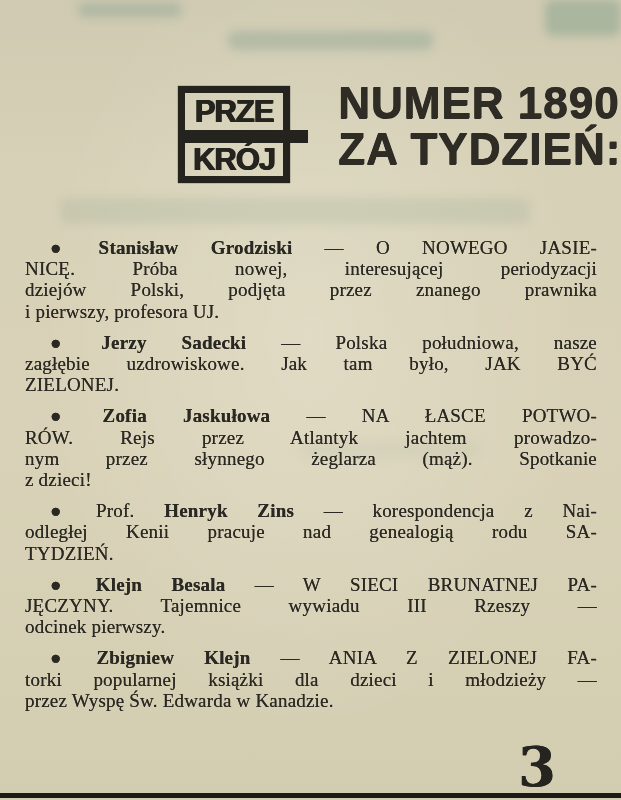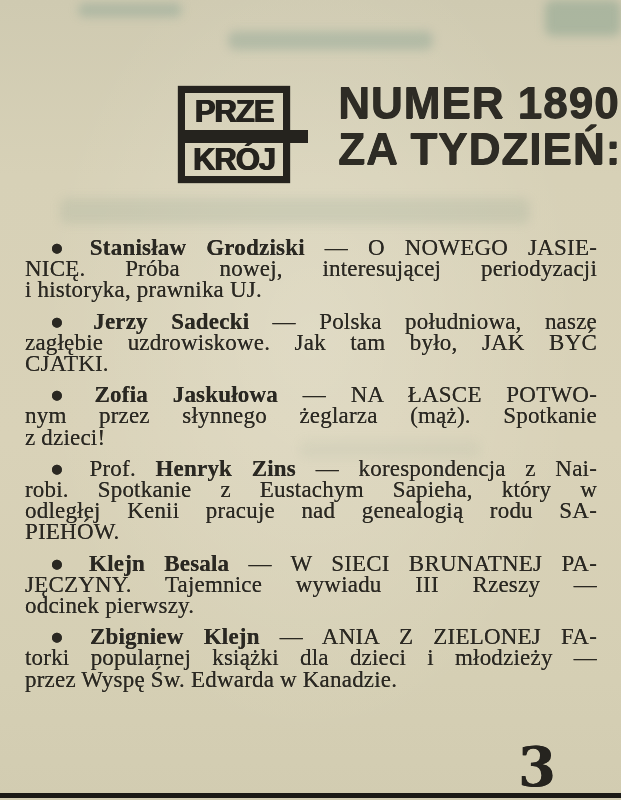--- a/index.html
+++ b/index.html
@@ -51,21 +51,21 @@
   }
   .header .h-line{
     font-size:44px;line-height:46px;letter-spacing:1px;
     text-shadow:0.7px 0 0 #2e2c25, 0 0.5px 0 #2e2c25;
     white-space:nowrap;
   }
 
   
   .articles{
     position:absolute;left:25px;top:237px;width:572px;
-    font-size:23px;line-height:21.2px;letter-spacing:0.2px;
+    font-size:19px;line-height:21.2px;letter-spacing:0.2px;
     text-shadow:0 0 0.6px rgba(42,40,34,0.85);
   }
   .article{margin:0 0 10px 0;}
   .line{
     text-align:justify;text-align-last:justify;
     white-space:normal;
   }
   .line:first-child{text-indent:25px;}
   .line:last-child{text-align-last:left;}
   .article b{font-weight:bold;}
@@ -101,37 +101,38 @@
 
   <div class="header">
     <div class="h-line">NUMER 1890</div>
     <div class="h-line">ZA TYDZIEŃ:</div>
   </div>
 
   <div class="articles">
       <div class="article">
         <div class="line">● <b>Stanisław Grodziski</b> — O NOWEGO JASIE-</div>
         <div class="line">NICĘ. Próba nowej, interesującej periodyzacji</div>
-        <div class="line">i historyka, prawnika UJ.</div>
+        <div class="line">dziejów Polski, podjęta przez znanego prawnika</div>
+        <div class="line">i pierwszy, profesora UJ.</div>
       </div>
       <div class="article">
         <div class="line">● <b>Jerzy Sadecki</b> — Polska południowa, nasze</div>
         <div class="line">zagłębie uzdrowiskowe. Jak tam było, JAK BYĆ</div>
-        <div class="line">CJATKI.</div>
+        <div class="line">ZIELONEJ.</div>
       </div>
       <div class="article">
         <div class="line">● <b>Zofia Jaskułowa</b> — NA ŁASCE POTWO-</div>
+        <div class="line">RÓW. Rejs przez Atlantyk jachtem prowadzo-</div>
         <div class="line">nym przez słynnego żeglarza (mąż). Spotkanie</div>
         <div class="line">z dzieci!</div>
       </div>
       <div class="article">
         <div class="line">● Prof. <b>Henryk Zins</b> — korespondencja z Nai-</div>
-        <div class="line">robi. Spotkanie z Eustachym Sapieha, który w</div>
         <div class="line">odległej Kenii pracuje nad genealogią rodu SA-</div>
-        <div class="line">PIEHÓW.</div>
+        <div class="line">TYDZIEŃ.</div>
       </div>
       <div class="article">
         <div class="line">● <b>Klejn Besala</b> — W SIECI BRUNATNEJ PA-</div>
         <div class="line">JĘCZYNY. Tajemnice wywiadu III Rzeszy —</div>
         <div class="line">odcinek pierwszy.</div>
       </div>
       <div class="article">
         <div class="line">● <b>Zbigniew Klejn</b> — ANIA Z ZIELONEJ FA-</div>
         <div class="line">torki popularnej książki dla dzieci i młodzieży —</div>
         <div class="line">przez Wyspę Św. Edwarda w Kanadzie.</div>

